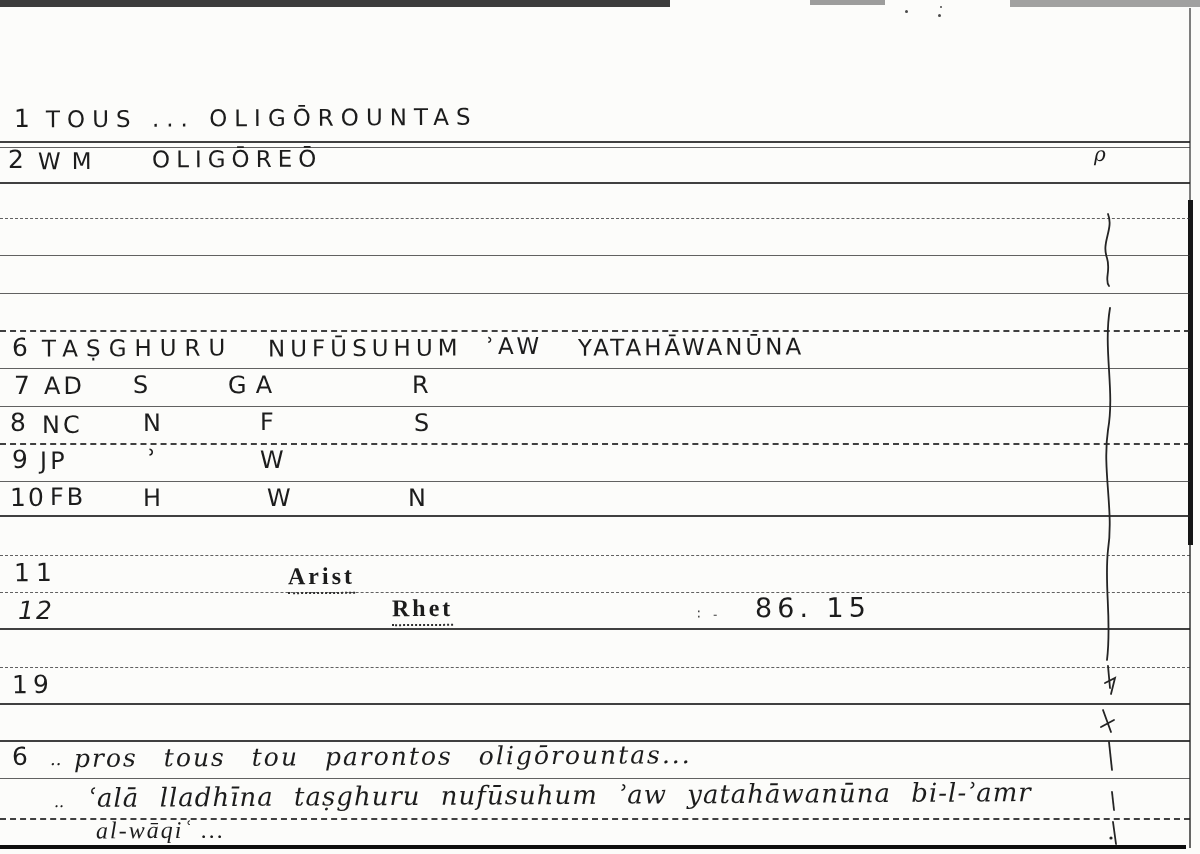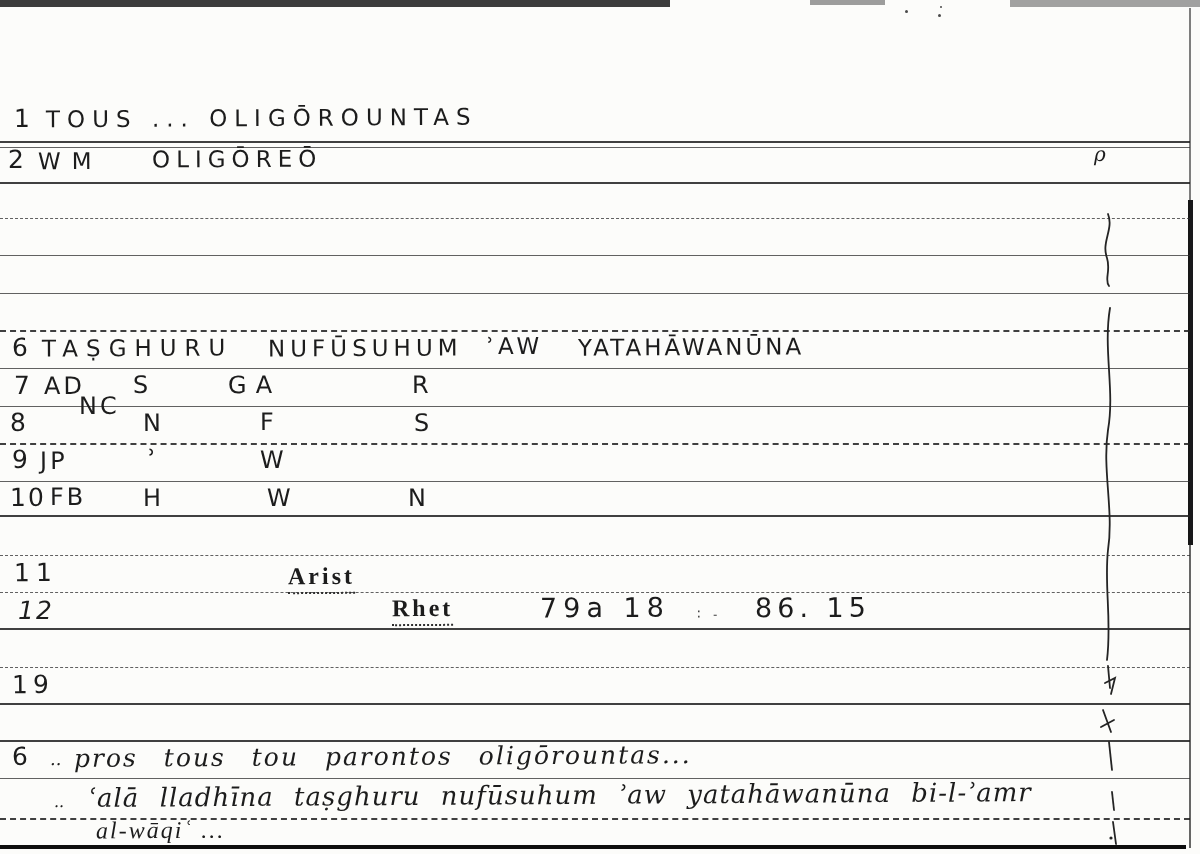--- a/index.html
+++ b/index.html
@@ -83,21 +83,21 @@
 
   <div>
     <span class="hw num" style="left:14px;top:371px;">7</span>
     <span class="hw cell" style="left:44px;top:372px;">AD</span>
     <span class="hw cell" style="left:133px;top:371px;">S</span>
     <span class="hw cell" style="left:228px;top:371px;letter-spacing:9px;">GA</span>
     <span class="hw cell" style="left:412px;top:371px;">R</span>
   </div>
   <div>
     <span class="hw num" style="left:10px;top:408px;">8</span>
-    <span class="hw cell" style="left:42px;top:392px;margin-left:37px;">NC</span>
+    <span class="hw cell" style="left:42px;top:411px;">NC</span>
     <span class="hw cell" style="left:143px;top:409px;">N</span>
     <span class="hw cell" style="left:260px;top:408px;">F</span>
     <span class="hw cell" style="left:414px;top:409px;">S</span>
   </div>
   <div>
     <span class="hw num" style="left:12px;top:445px;">9</span>
     <span class="hw cell" style="left:40px;top:447px;">JP</span>
     <span class="hw cell" style="left:148px;top:444px;font-size:27px;">ʾ</span>
     <span class="hw cell" style="left:260px;top:446px;">W</span>
     <span class="hw cell" style="left:412px;top:446px;"></span>
@@ -108,21 +108,20 @@
     <span class="hw cell" style="left:143px;top:484px;">H</span>
     <span class="hw cell" style="left:267px;top:484px;">W</span>
     <span class="hw cell" style="left:408px;top:484px;">N</span>
   </div>
 
   <span class="hw num" style="left:14px;top:558px;letter-spacing:6px;">11</span>
 
   <span class="hw num" style="left:18px;top:596px;font-style:italic;">12</span>
   <span class="hw print" style="left:288px;top:563px;">Arist</span>
   <span class="hw print" style="left:392px;top:595px;border-bottom-style:dotted;font-family:Liberation Serif, serif;">Rhet</span>
-  <span class="hw cell" style="left:540px;top:592px;font-size:27px;letter-spacing:6px;">79a 18</span>
   <span class="hw small-marks" style="left:697px;top:606px;">∶ ˗</span>
   <span class="hw cell" style="left:755px;top:592px;font-size:27px;letter-spacing:5px;">86. 15</span>
 
   <span class="hw num" style="left:12px;top:670px;letter-spacing:5px;">19</span>
 
   <span class="hw num" style="left:12px;top:742px;">6</span>
   <span class="hw cursive" style="left:50px;top:748px;font-size:18px;">..</span>
   <span class="hw cursive" style="left:74px;top:742px;font-size:25px;letter-spacing:2px;word-spacing:16px;">pros tous tou parontos oligōrountas...</span>
 
   <span class="hw cursive" style="left:54px;top:792px;font-size:16px;">..</span>

